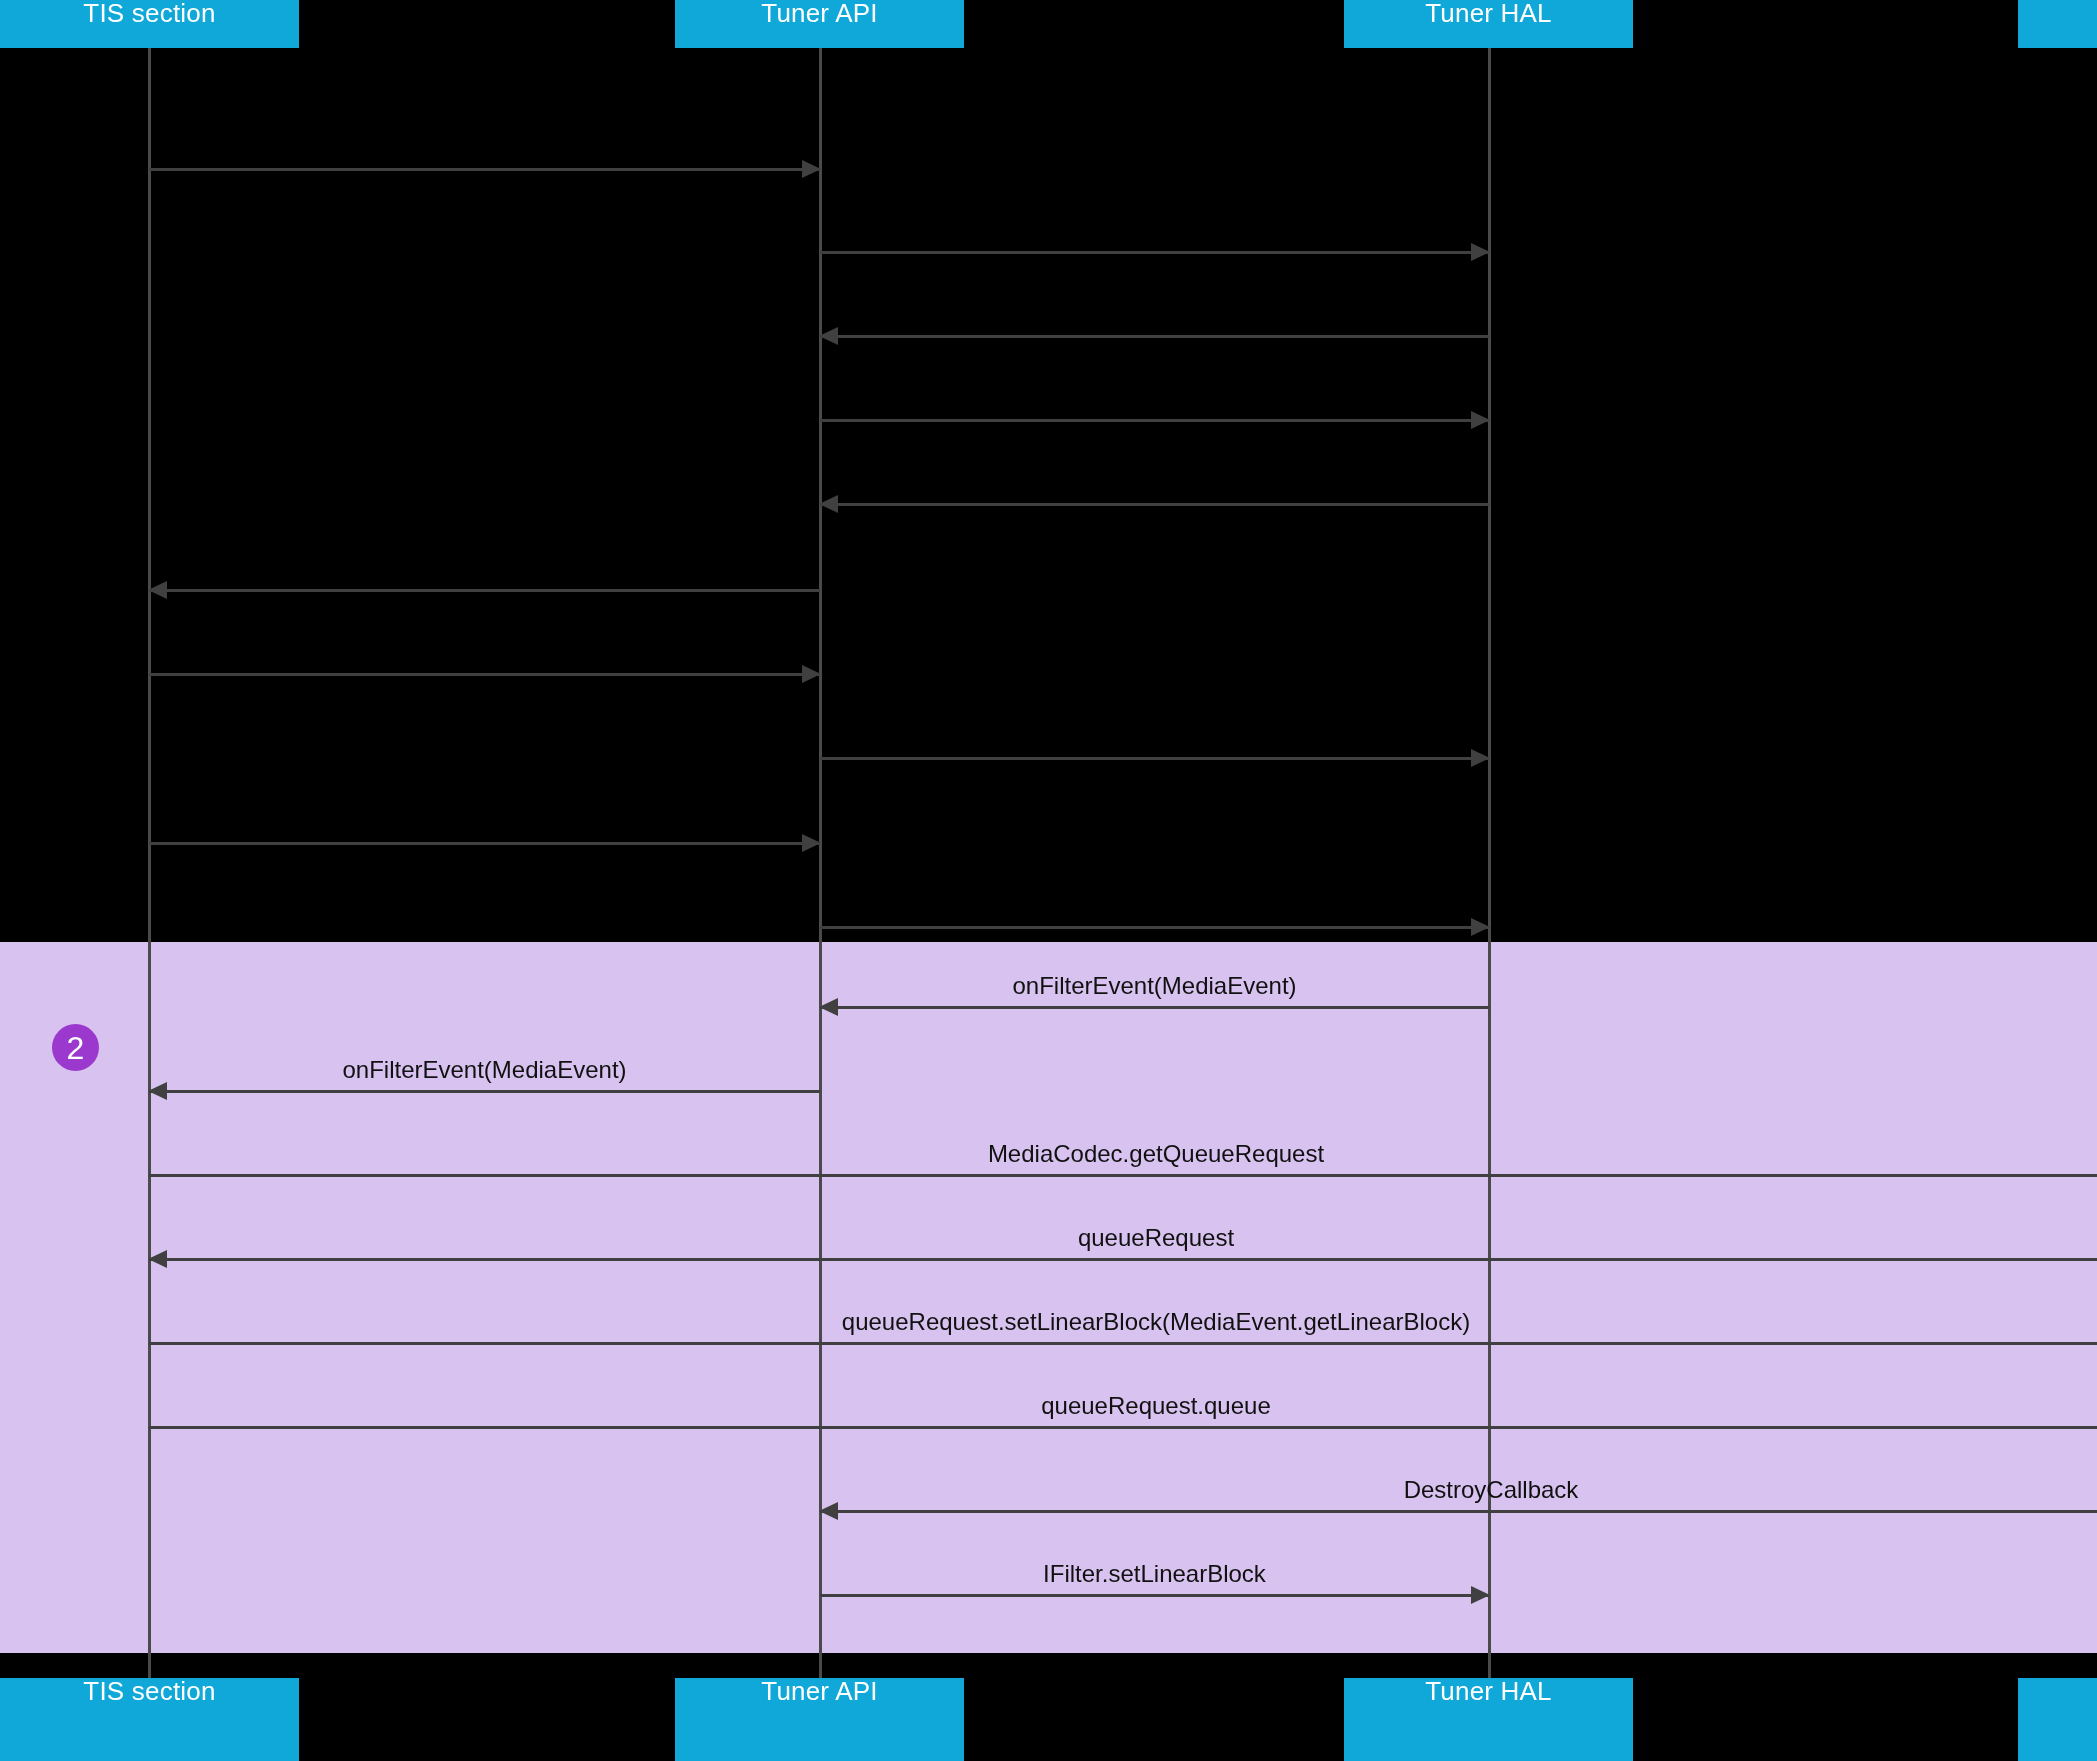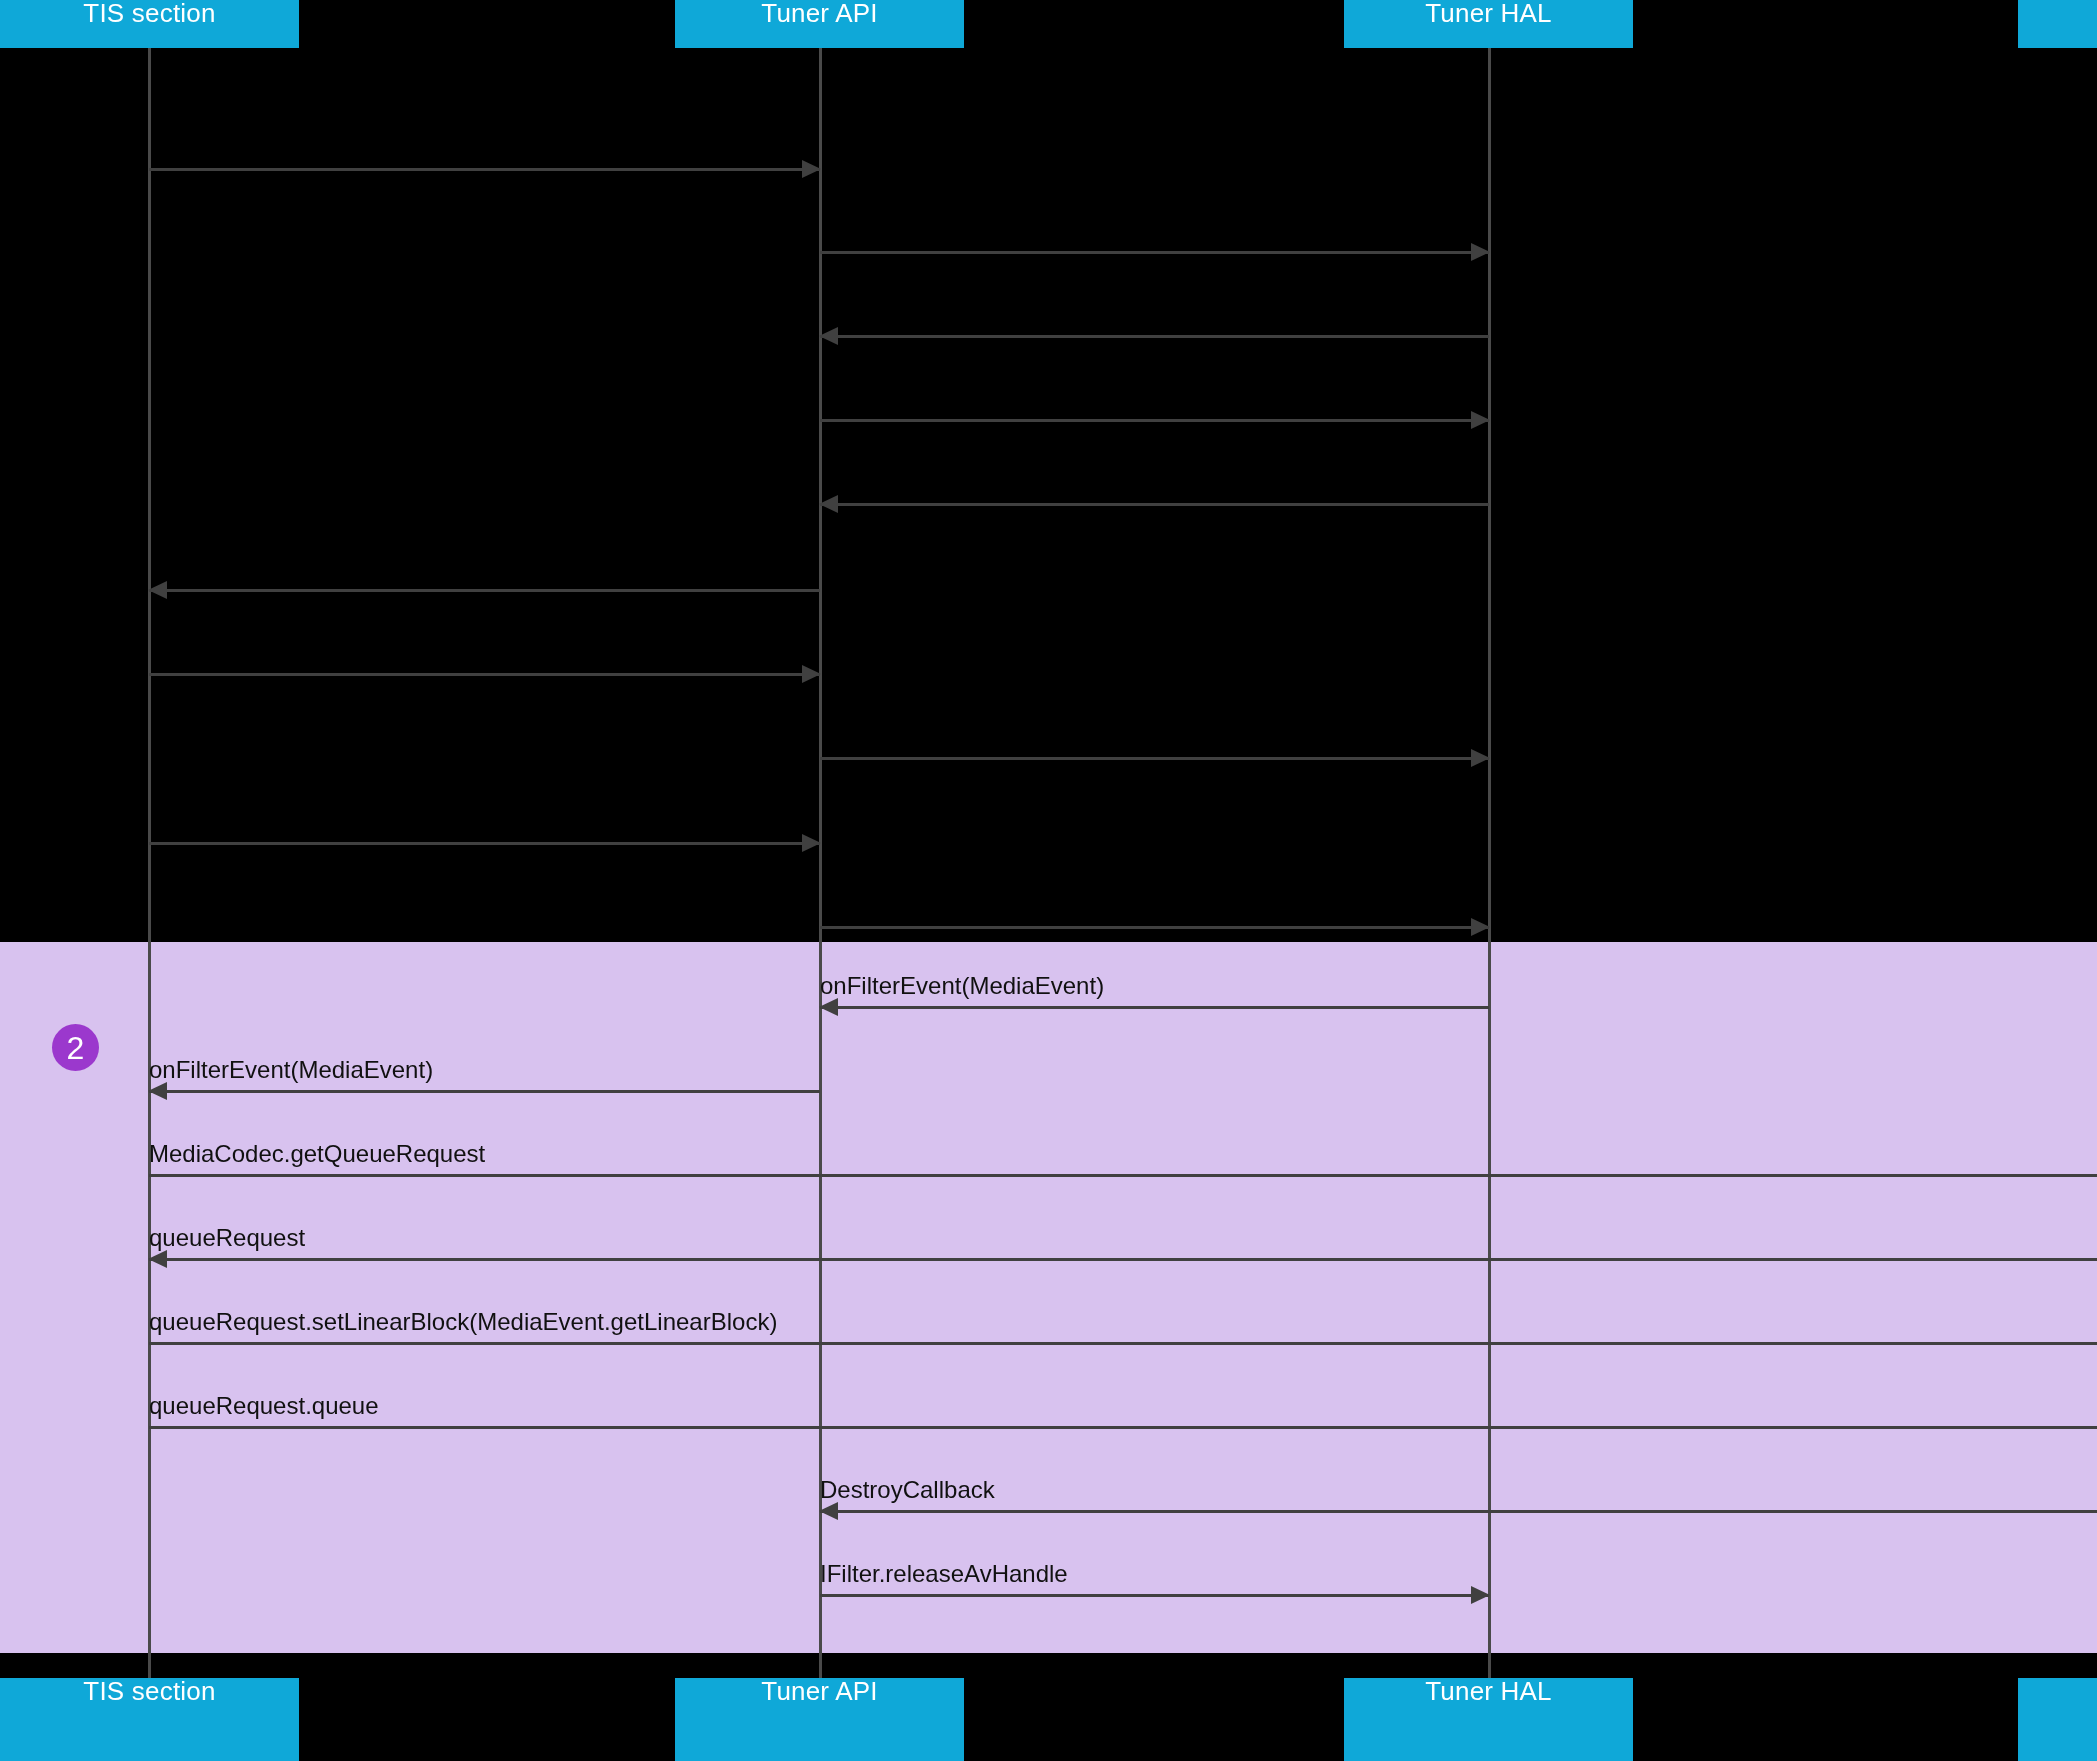--- a/index.html
+++ b/index.html
@@ -80,21 +80,21 @@
     border-left:19.3px solid #404040;
   }
   .msg.left .head{
     left:-0.8px;
     border-right:19.3px solid #404040;
   }
   .msg .label{
     position:absolute;
     left:0; right:0;
     bottom:7.6px;
-    text-align:left;
+    text-align:center;
     font-size:24px;
     line-height:1;
     color:#111111;
     white-space:nowrap;
   }
   .msg.dark .label{ color:#000000; }
 </style>
 </head>
 <body>
 
@@ -221,21 +221,21 @@
 
   <div class="msg left" style="left:820px; top:1510px; width:1342px;">
     <div class="line"></div>
     <div class="head"></div>
     <div class="label">DestroyCallback</div>
   </div>
 
   <div class="msg right" style="left:820px; top:1594px; width:669px;">
     <div class="line"></div>
     <div class="head"></div>
-    <div class="label">IFilter.releaseAvHandle</div>
+    <div class="label">IFilter.setLinearBlock</div>
   </div>
 
   <div class="pbox" style="left:0px;  top:1678px; width:299px;  height:84px;">
     <span>TIS section</span>
   </div>
   <div class="pbox" style="left:675px; top:1678px; width:289px; height:84px;">
     <span>Tuner API</span>
   </div>
   <div class="pbox" style="left:1344px; top:1678px; width:289px; height:84px;">
     <span>Tuner HAL</span>

